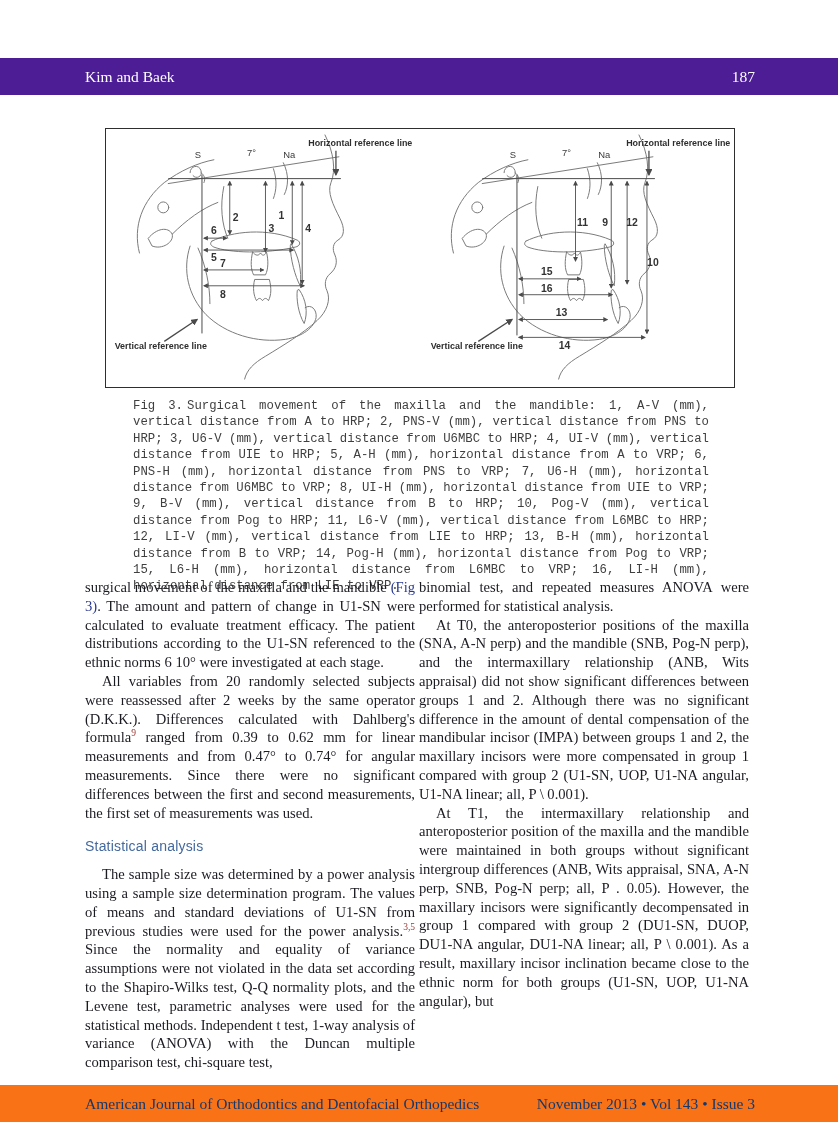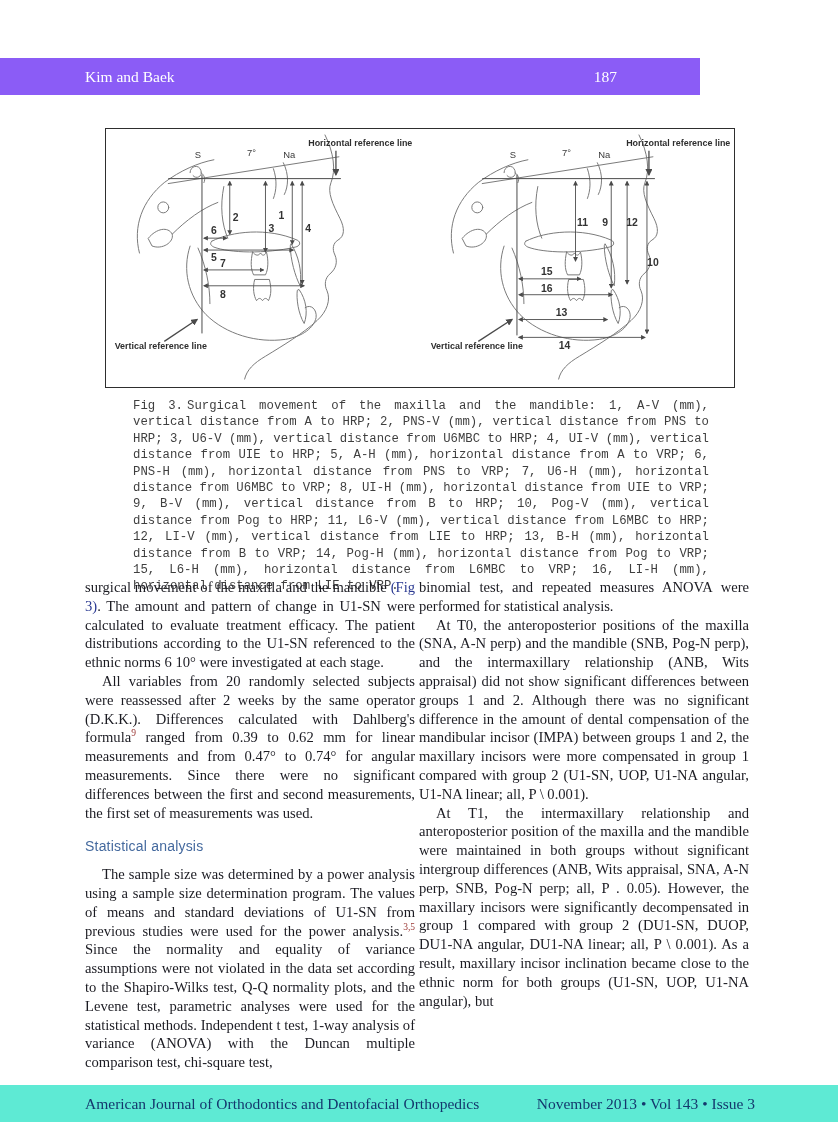--- a/index.html
+++ b/index.html
@@ -2,29 +2,29 @@
 <html><head>
 <meta charset="utf-8">
 <style>
   html,body{margin:0;padding:0;}
   body{
     width:838px;height:1122px;position:relative;background:#ffffff;
     font-family:"Liberation Serif", serif;overflow:hidden;
   }
   
   .band-header{
-    position:absolute;left:0;top:58px;width:700px;height:37px;
-    background:#8b5cf6;color:#ffffff;
+    position:absolute;left:0;top:58px;width:838px;height:37px;
+    background:#4c1d95;color:#ffffff;
     display:flex;align-items:center;justify-content:space-between;
     box-sizing:border-box;padding:0 83px 0 85px;
     font-size:15.5px;
   }
   .band-footer{
     position:absolute;left:0;top:1085px;width:838px;height:37px;
-    background:#5eead4;color:#14386d;
+    background:#f97316;color:#14386d;
     display:flex;align-items:center;justify-content:space-between;
     box-sizing:border-box;padding:0 83px 0 85px;
     font-size:15.5px;
   }
   
   .figure-box{
     position:absolute;left:105px;top:128px;width:630px;height:260px;
     border:1px solid #2e2e2e;box-sizing:border-box;background:#fff;
     display:flex;
   }

